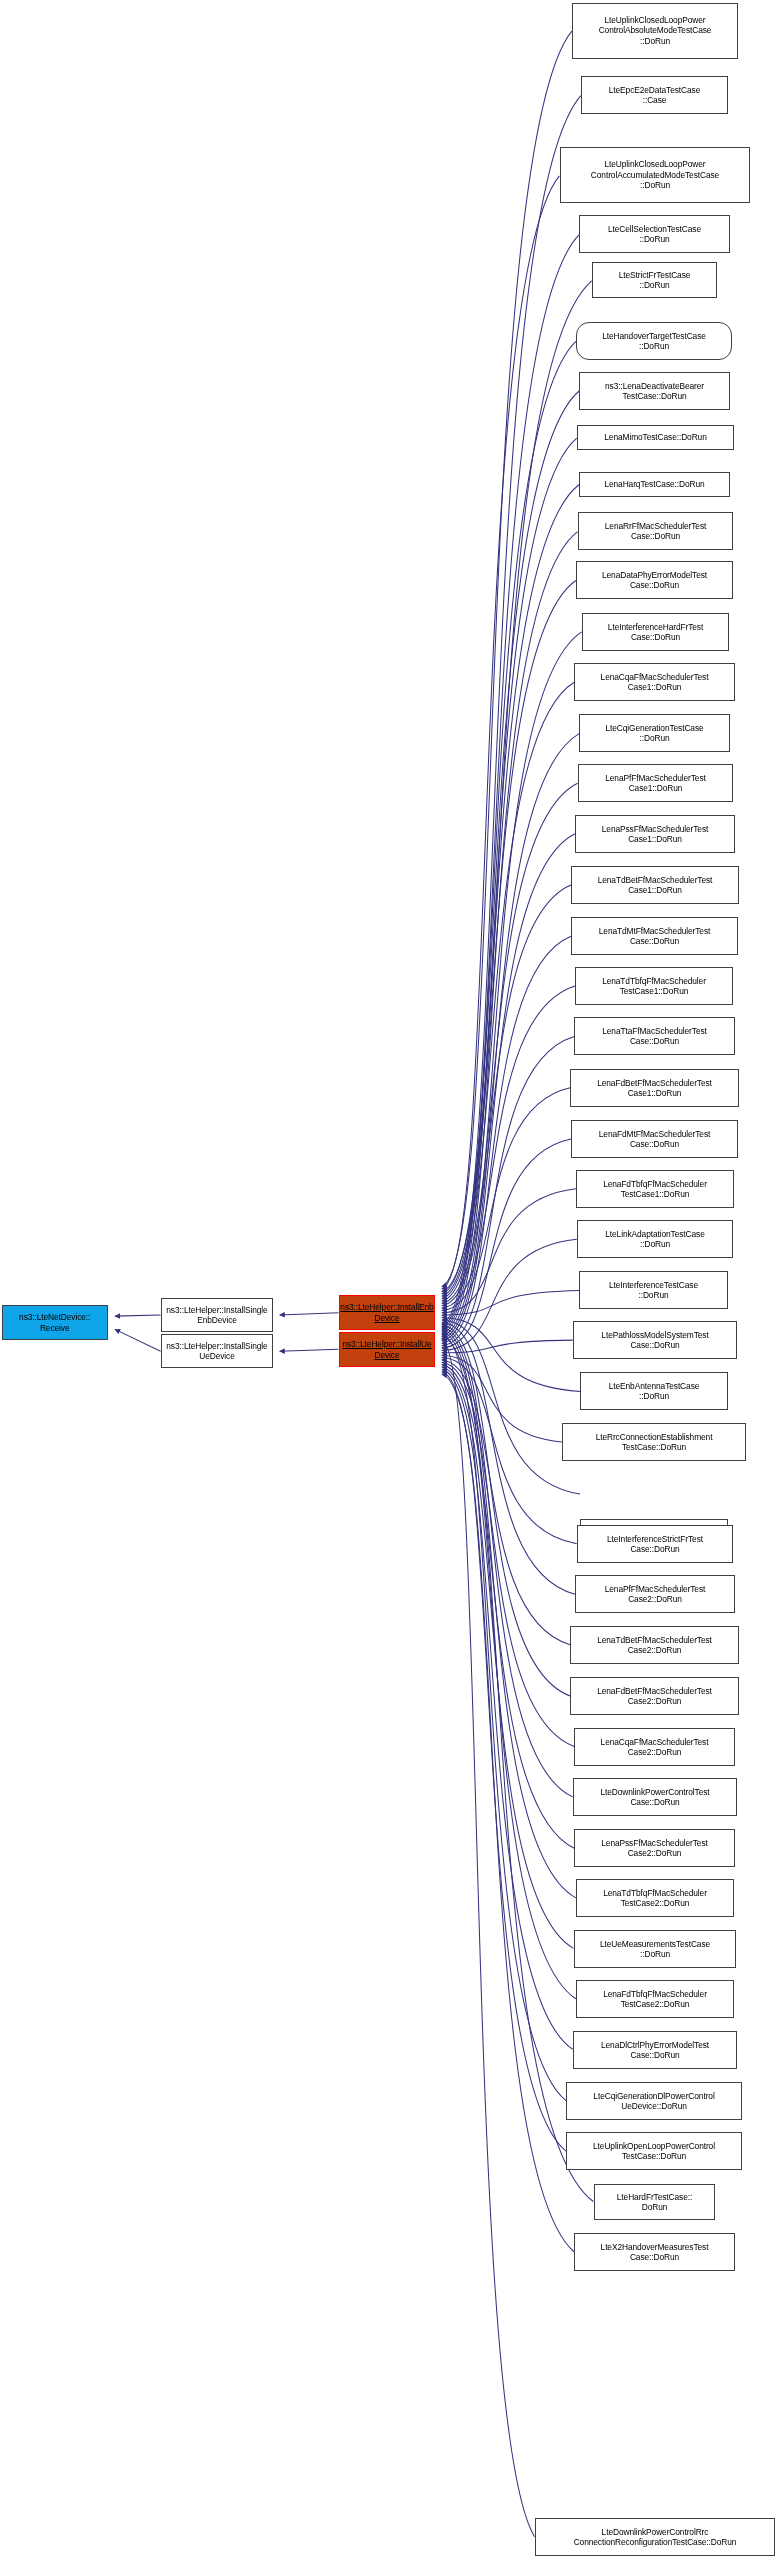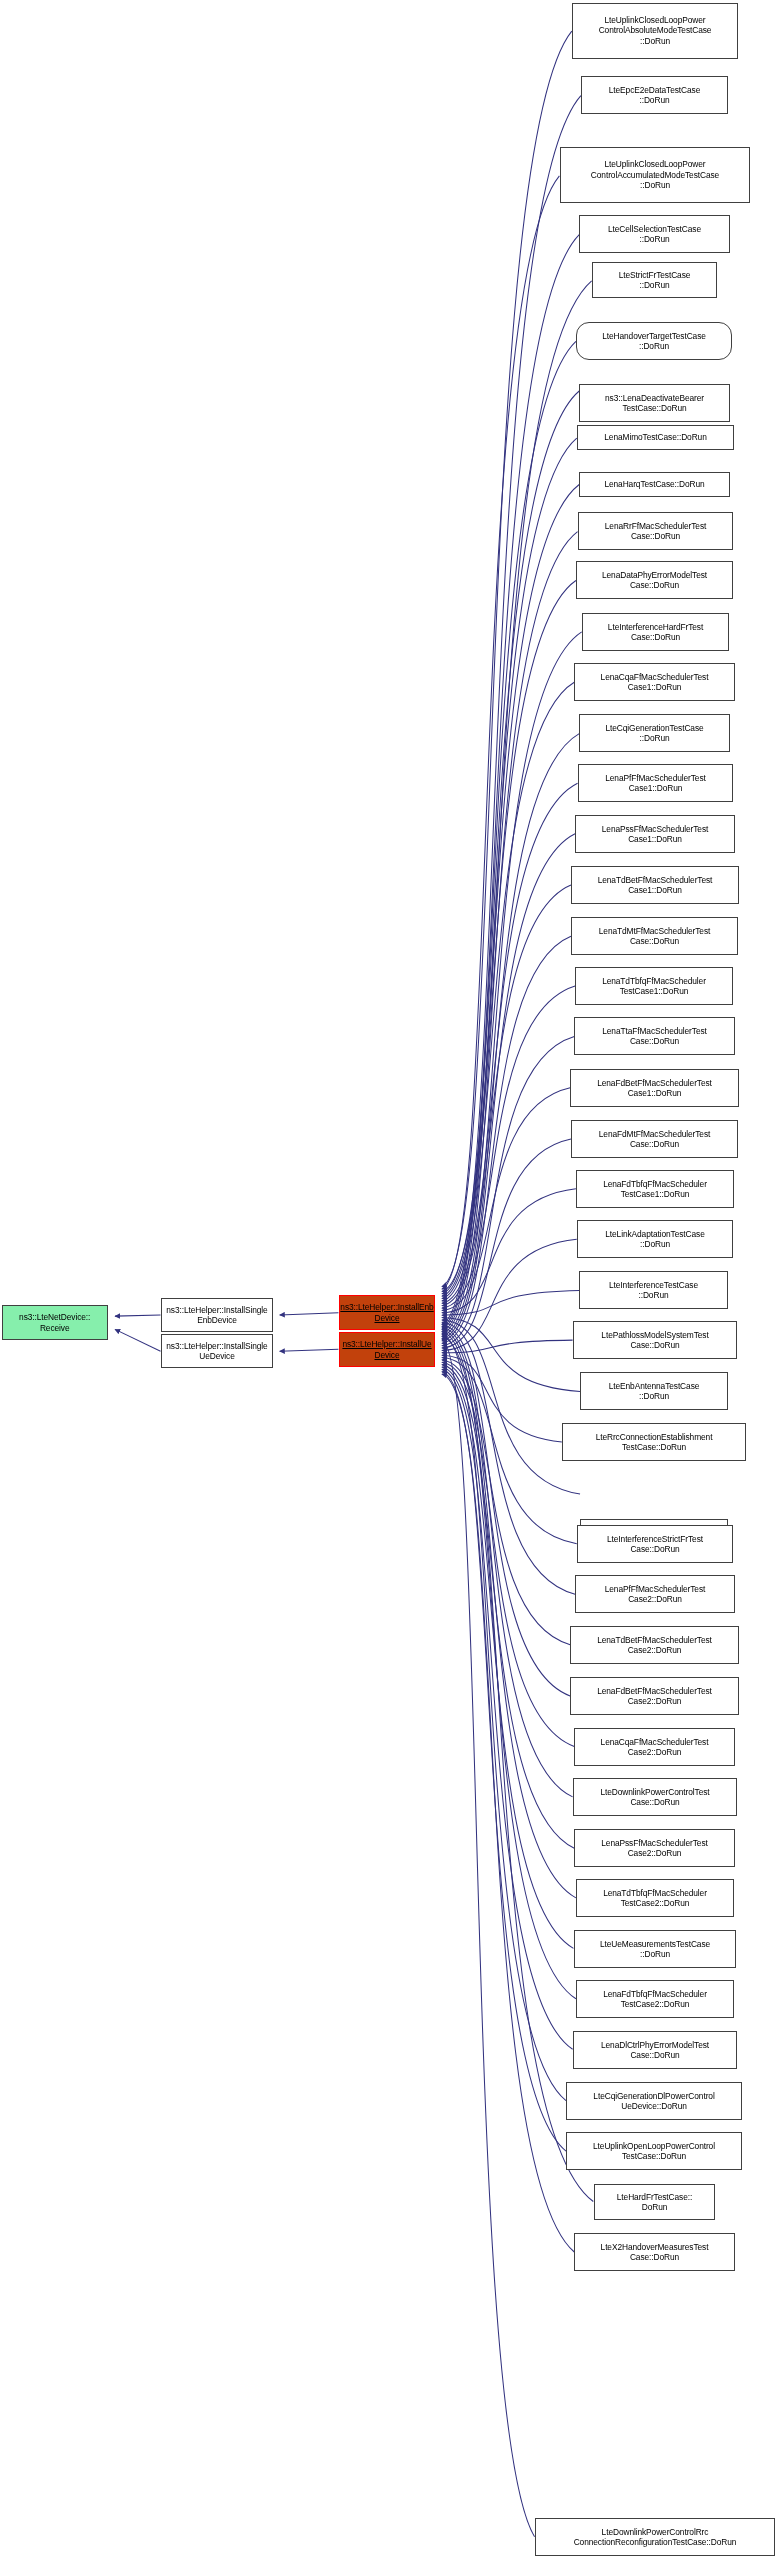--- a/index.html
+++ b/index.html
@@ -36,21 +36,21 @@
     color: #000000;
     font-size: 8.4px;
     line-height: 10.4px;
     letter-spacing: -0.1px;
     font-family: "Liberation Sans", sans-serif;
     white-space: pre-line;
     padding: 0 1.7px;
     z-index: 5;
   }
   .node.root {
-    background: #86efac;
+    background: #0ea5e9;
     border: 0.8px solid #404040;
   }
   .node.highlight {
     border: 0.8px solid #ff0000;
     background: #c2410c;
     text-decoration: underline;
   }
 </style>
 </head>
 <body>
@@ -121,31 +121,31 @@
     <div class="node" style="left: 161px; top: 1334px; width: 112px; height: 34px;">ns3::LteHelper::InstallSingle
 UeDevice</div>
     <div class="node highlight" style="left: 339px; top: 1295px; width: 96px; height: 35px;">ns3::LteHelper::InstallEnb
 Device</div>
     <div class="node highlight" style="left: 339px; top: 1332px; width: 96px; height: 35px;">ns3::LteHelper::InstallUe
 Device</div>
     <div class="node" style="left: 572px; top: 2.5px; width: 166px; height: 56px;">LteUplinkClosedLoopPower
 ControlAbsoluteModeTestCase
 ::DoRun</div>
     <div class="node" style="left: 581px; top: 76px; width: 147px; height: 38px;">LteEpcE2eDataTestCase
-::DoRun</div>
+::Case</div>
     <div class="node" style="left: 560px; top: 147px; width: 190px; height: 56px;">LteUplinkClosedLoopPower
 ControlAccumulatedModeTestCase
 ::DoRun</div>
     <div class="node" style="left: 579px; top: 215px; width: 151px; height: 38px;">LteCellSelectionTestCase
 ::DoRun</div>
     <div class="node" style="left: 592px; top: 262px; width: 125px; height: 36px;">LteStrictFrTestCase
 ::DoRun</div>
     <div class="node" style="left: 576px; top: 322px; width: 156px; height: 38px; border-radius: 13px;">LteHandoverTargetTestCase
 ::DoRun</div>
-    <div class="node" style="left: 579px; top: 372px; width: 151px; height: 38px; margin-top: 12px;">ns3::LenaDeactivateBearer
+    <div class="node" style="left: 579px; top: 372px; width: 151px; height: 38px;">ns3::LenaDeactivateBearer
 TestCase::DoRun</div>
     <div class="node" style="left: 577px; top: 425px; width: 157px; height: 25px;">LenaMimoTestCase::DoRun</div>
     <div class="node" style="left: 579px; top: 472px; width: 151px; height: 25px;">LenaHarqTestCase::DoRun</div>
     <div class="node" style="left: 578px; top: 512px; width: 155px; height: 38px;">LenaRrFfMacSchedulerTest
 Case::DoRun</div>
     <div class="node" style="left: 576px; top: 561px; width: 157px; height: 38px;">LenaDataPhyErrorModelTest
 Case::DoRun</div>
     <div class="node" style="left: 582px; top: 613px; width: 147px; height: 38px;">LteInterferenceHardFrTest
 Case::DoRun</div>
     <div class="node" style="left: 574px; top: 663px; width: 161px; height: 38px;">LenaCqaFfMacSchedulerTest

